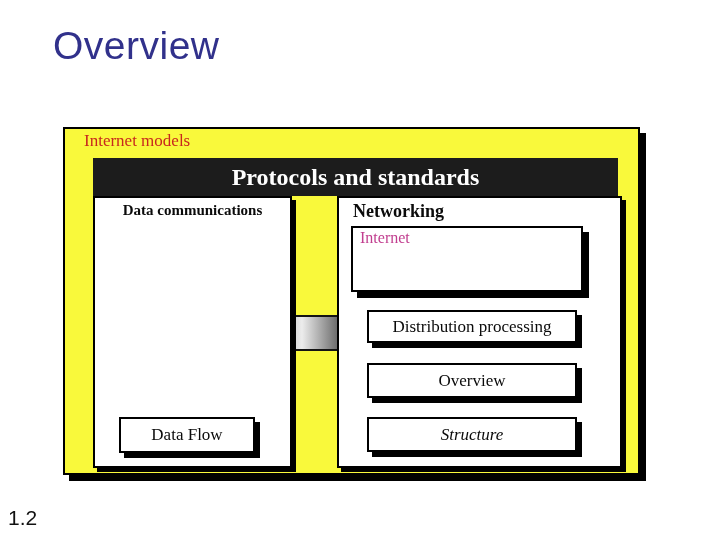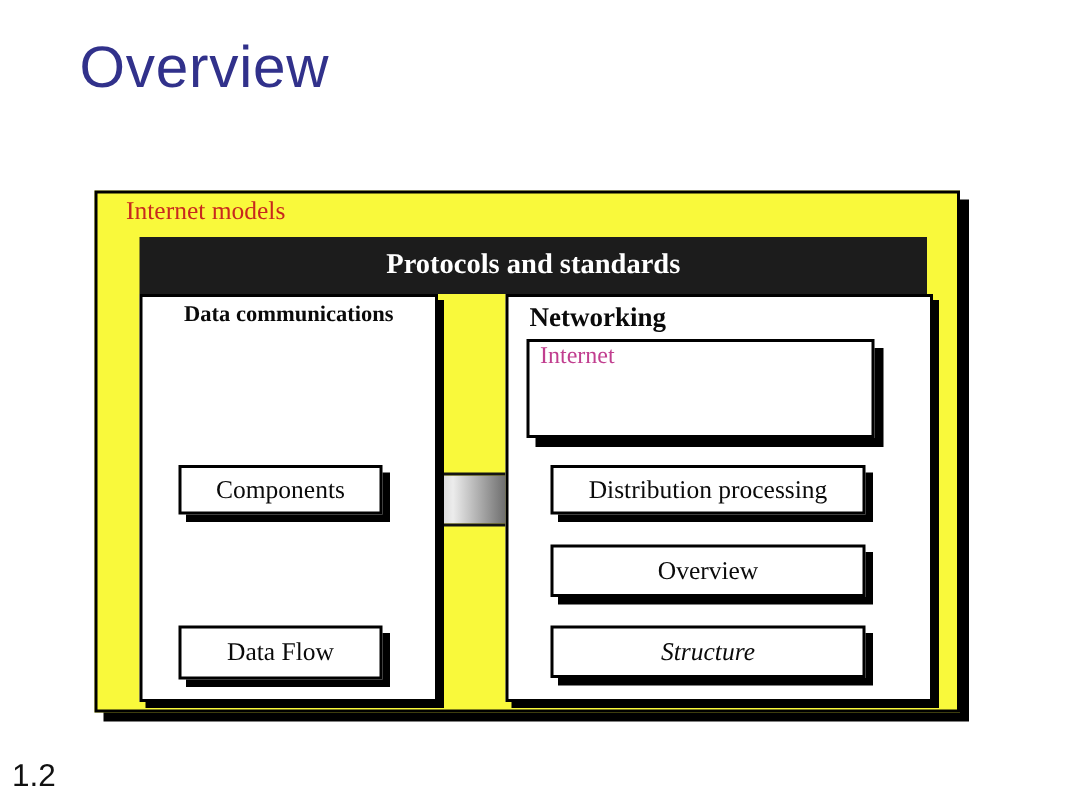--- a/index.html
+++ b/index.html
@@ -41,21 +41,21 @@
     color:var(--label-red, #C8281E);
   }
 
   .protocols-bar {
     position:absolute; left:28px; top:29px;
     width:525px; height:38px;
     background:var(--header-bar-black, #1C1C1C);
     display:flex; align-items:center; justify-content:center;
   }
   .protocols-bar span {
-    color:#ffffff; font-weight:bold; font-size:19px;
+    color:#ffffff; font-weight:bold; font-size:24px;
   }
 
   
   .connector {
     position:absolute; left:222px; top:186px;
     width:50px; height:36px;
     background:linear-gradient(90deg, #c9c9c9 0%, #ececec 30%, #6e6e6e 100%);
     border-top:2px solid #141414;
     border-bottom:2px solid #141414;
   }
@@ -127,21 +127,20 @@
   <div class="nm-label">Internet models</div>
 
   <div class="connector"></div>
 
   <div class="protocols-bar">
     <span>Protocols and standards</span>
   </div>
 
   <div class="panel panel-left">
     <div class="panel-title-center">Data communications</div>
-    <div class="dbox box-components">Components</div>
     <div class="dbox box-dataflow">Data Flow</div>
   </div>
 
   <div class="panel panel-right">
     <div class="panel-title-left">Networking</div>
     <div class="internet-box">
       <div class="internet-label">Internet</div>
     </div>
     <div class="dbox box-distribution">Distribution processing</div>
     <div class="dbox box-criteria">Overview</div>

